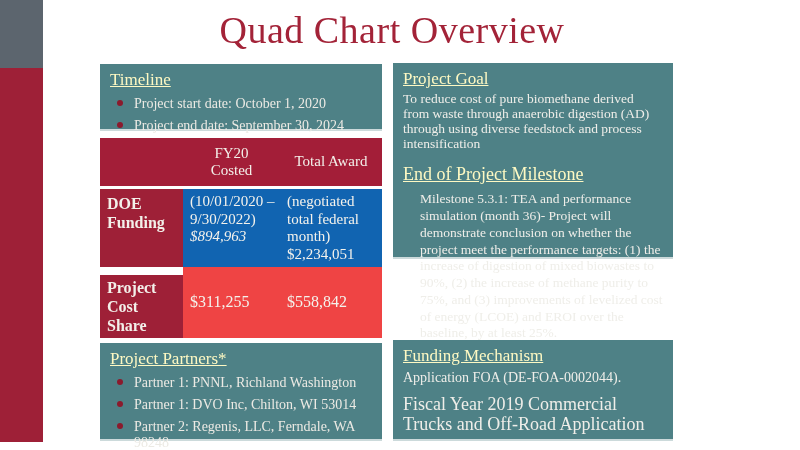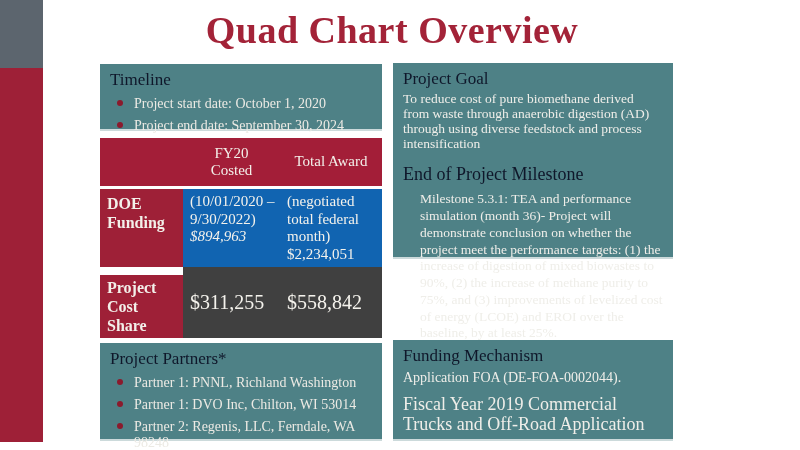--- a/index.html
+++ b/index.html
@@ -9,29 +9,29 @@
     font-family:"Liberation Serif","DejaVu Serif",serif; overflow:hidden;
     margin:0 auto;
   }
   
   .gray-block { position:absolute; left:0; top:0; width:43px; height:68px; background:#5c656e; }
   .red-bar   { position:absolute; left:0; top:68px; width:43px; height:374px; background:#9e2037; }
 
   
   .slide-title {
     position:absolute; left:0; right:16px; top:8px; text-align:center;
-    font-size:38px; font-weight:bold; color:#a32338; letter-spacing:0.5px;
+    font-size:38px; font-weight:normal; color:#a32338; letter-spacing:0.5px;
   }
 
   
   .panel {
     position:absolute; background:#4e8186; color:#efeee9;
     padding:6px 10px; border-bottom:2px solid #ccdadb;
   }
-  .panel-title { font-size:17px; font-weight:normal; color:#0f172a; }
+  .panel-title { font-size:17px; font-weight:normal; color:#fef9c3;text-decoration:underline; }
   .bullet-list { list-style:none; margin-top:5px; }
   .bullet-list li {
     position:relative; font-size:14px; padding-left:24px; margin-top:6px; color:#eceae4;
   }
   .bullet-list li .dot {
     position:absolute; left:7px; top:4px; width:6px; height:6px; border-radius:50%;
     background:#8b1a2d;
   }
 
   .timeline-panel { left:100px; top:64px;  width:282px; height:67px; }
@@ -60,21 +60,21 @@
   .t-row-2 { height:71px; }
   .t-label {
     width:83px; background:#9e2037; color:#f3f0ea; font-weight:bold;
     font-size:16px; line-height:1.2; padding:5px 22px 0 7px;
   }
   .t-row-2 .t-label { display:flex; align-items:center; padding-top:0;margin-top:8px; }
   .t-cell { font-size:15px; line-height:1.18; color:#f4f2ec; padding:4px 4px 0 7px; }
   .t-cell.c2 { width:97px; }
   .t-cell.c3 { flex:1; }
   .t-row-1 .t-cell { background:#1164b1; }
-  .t-row-2 .t-cell { background:#404040; display:flex; align-items:center; padding-top:0; font-size:20px; }
+  .t-row-2 .t-cell { background:#ef4444; display:flex; align-items:center; padding-top:0; font-size:16px; }
   .amount { display:block; }
   .amount.italic { font-style:italic; }
 </style>
 </head>
 <body>
 
 <div class="slide">
 
   <div class="gray-block"></div>
   <div class="red-bar"></div>

